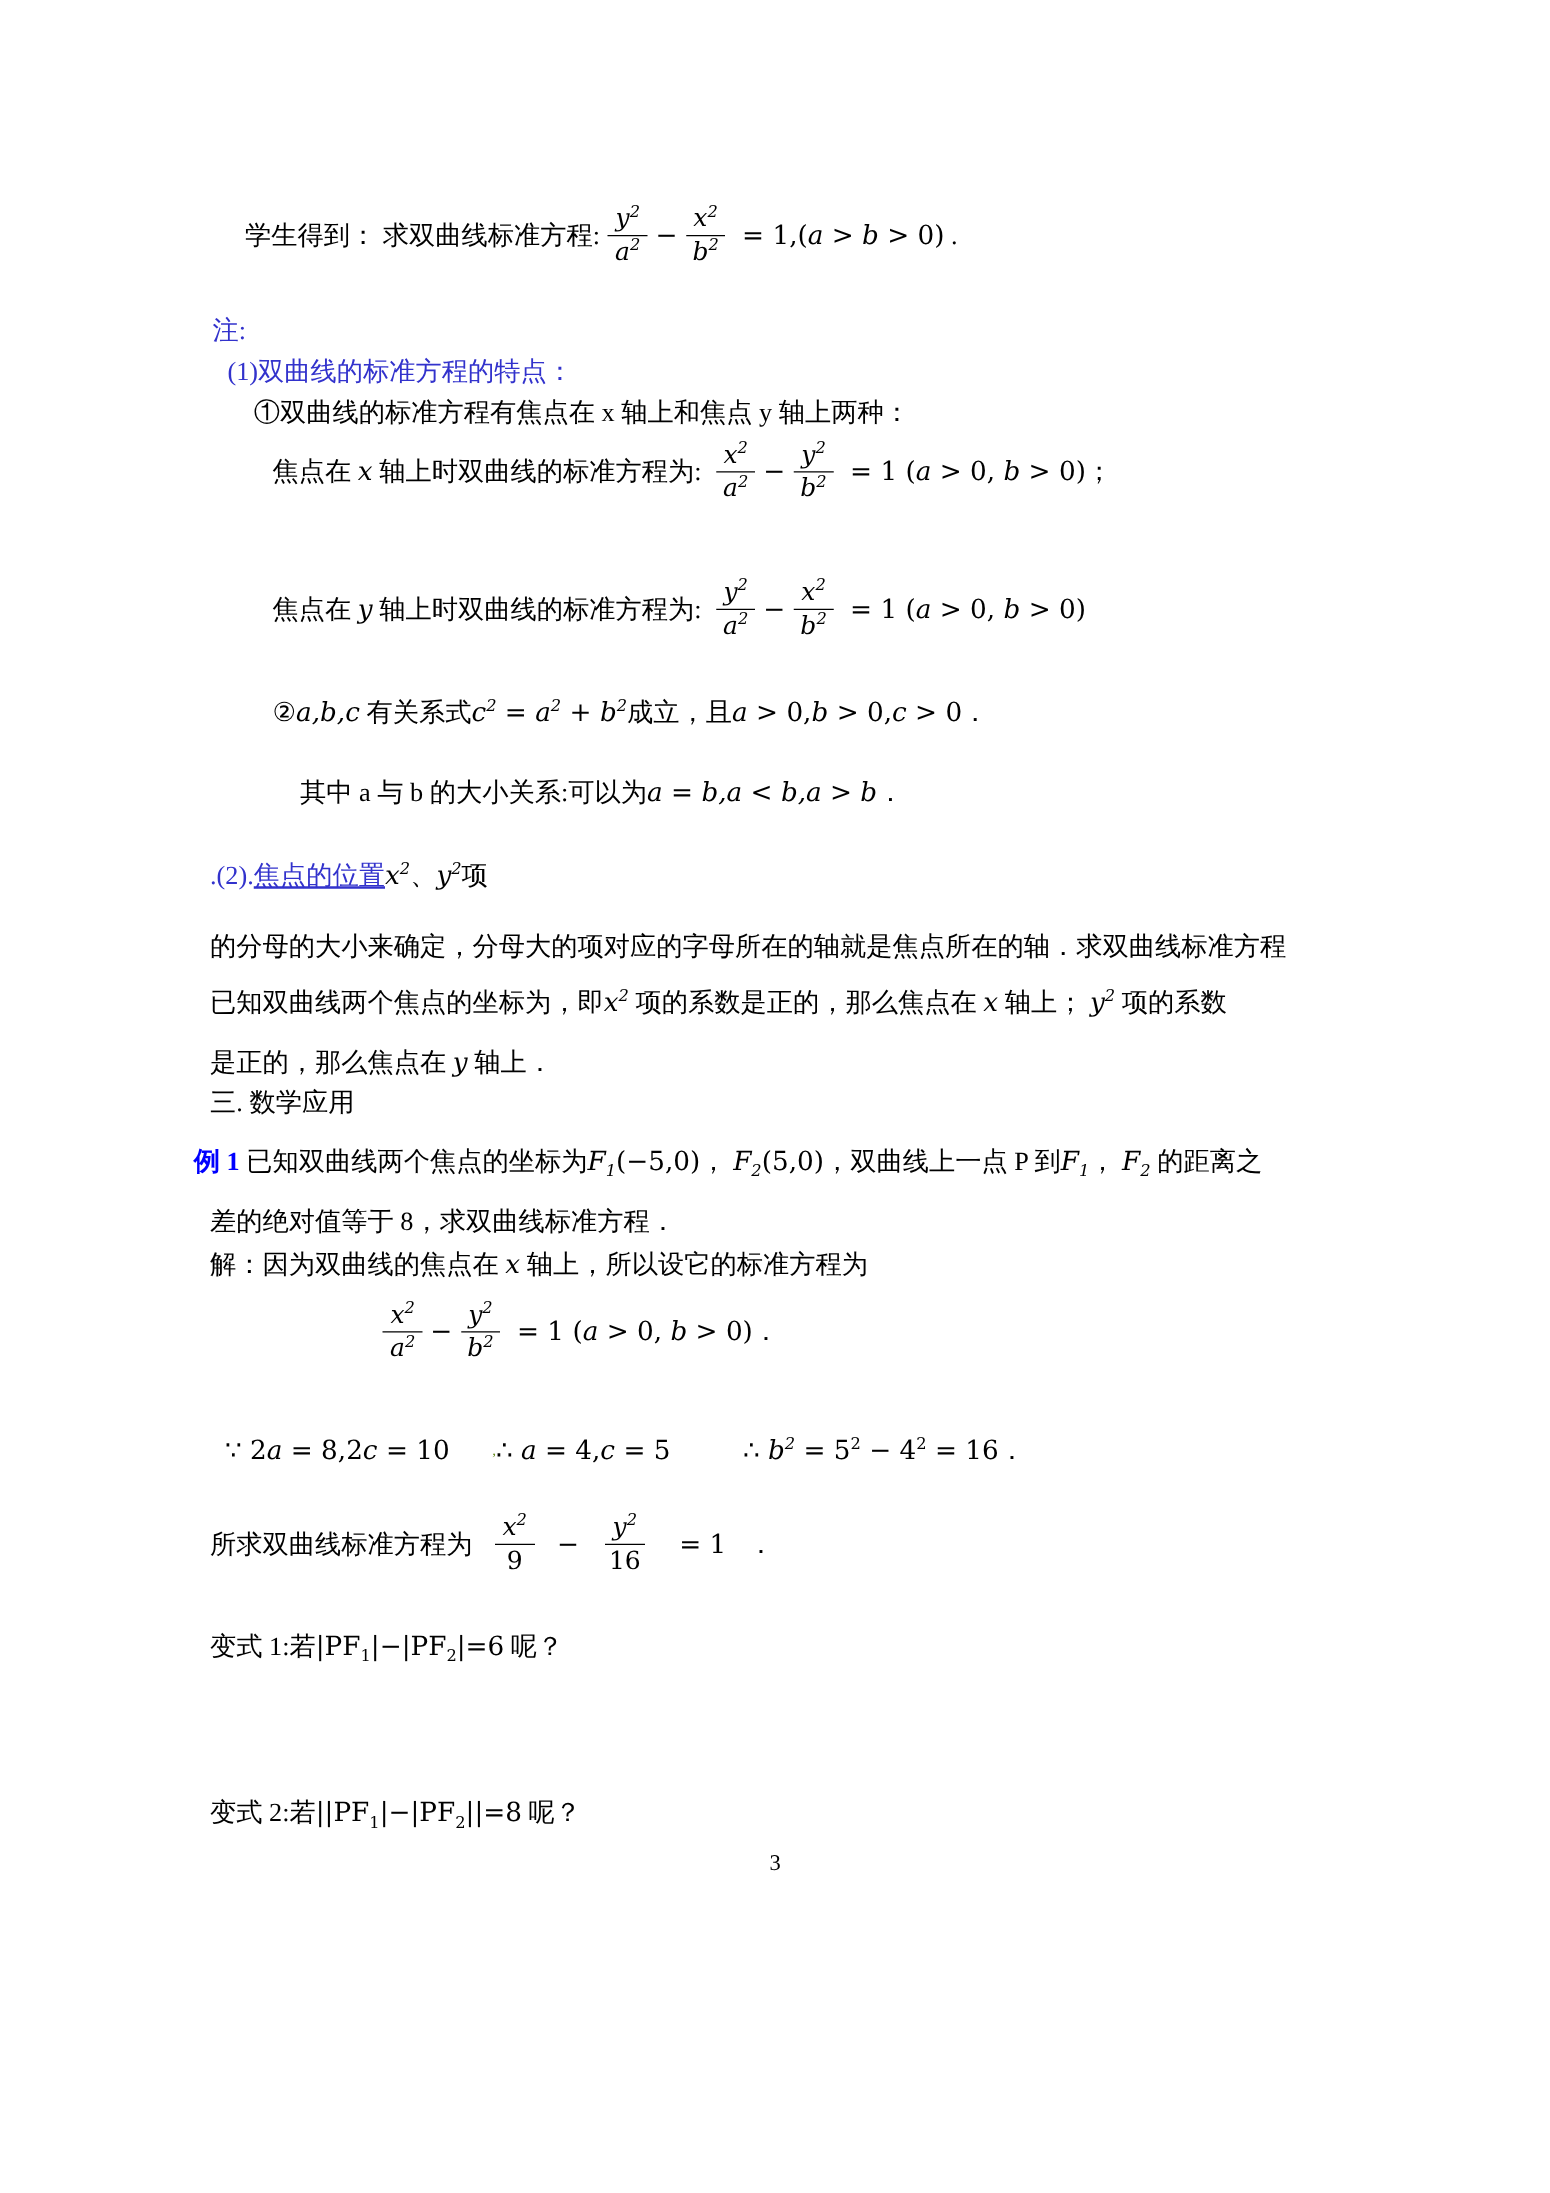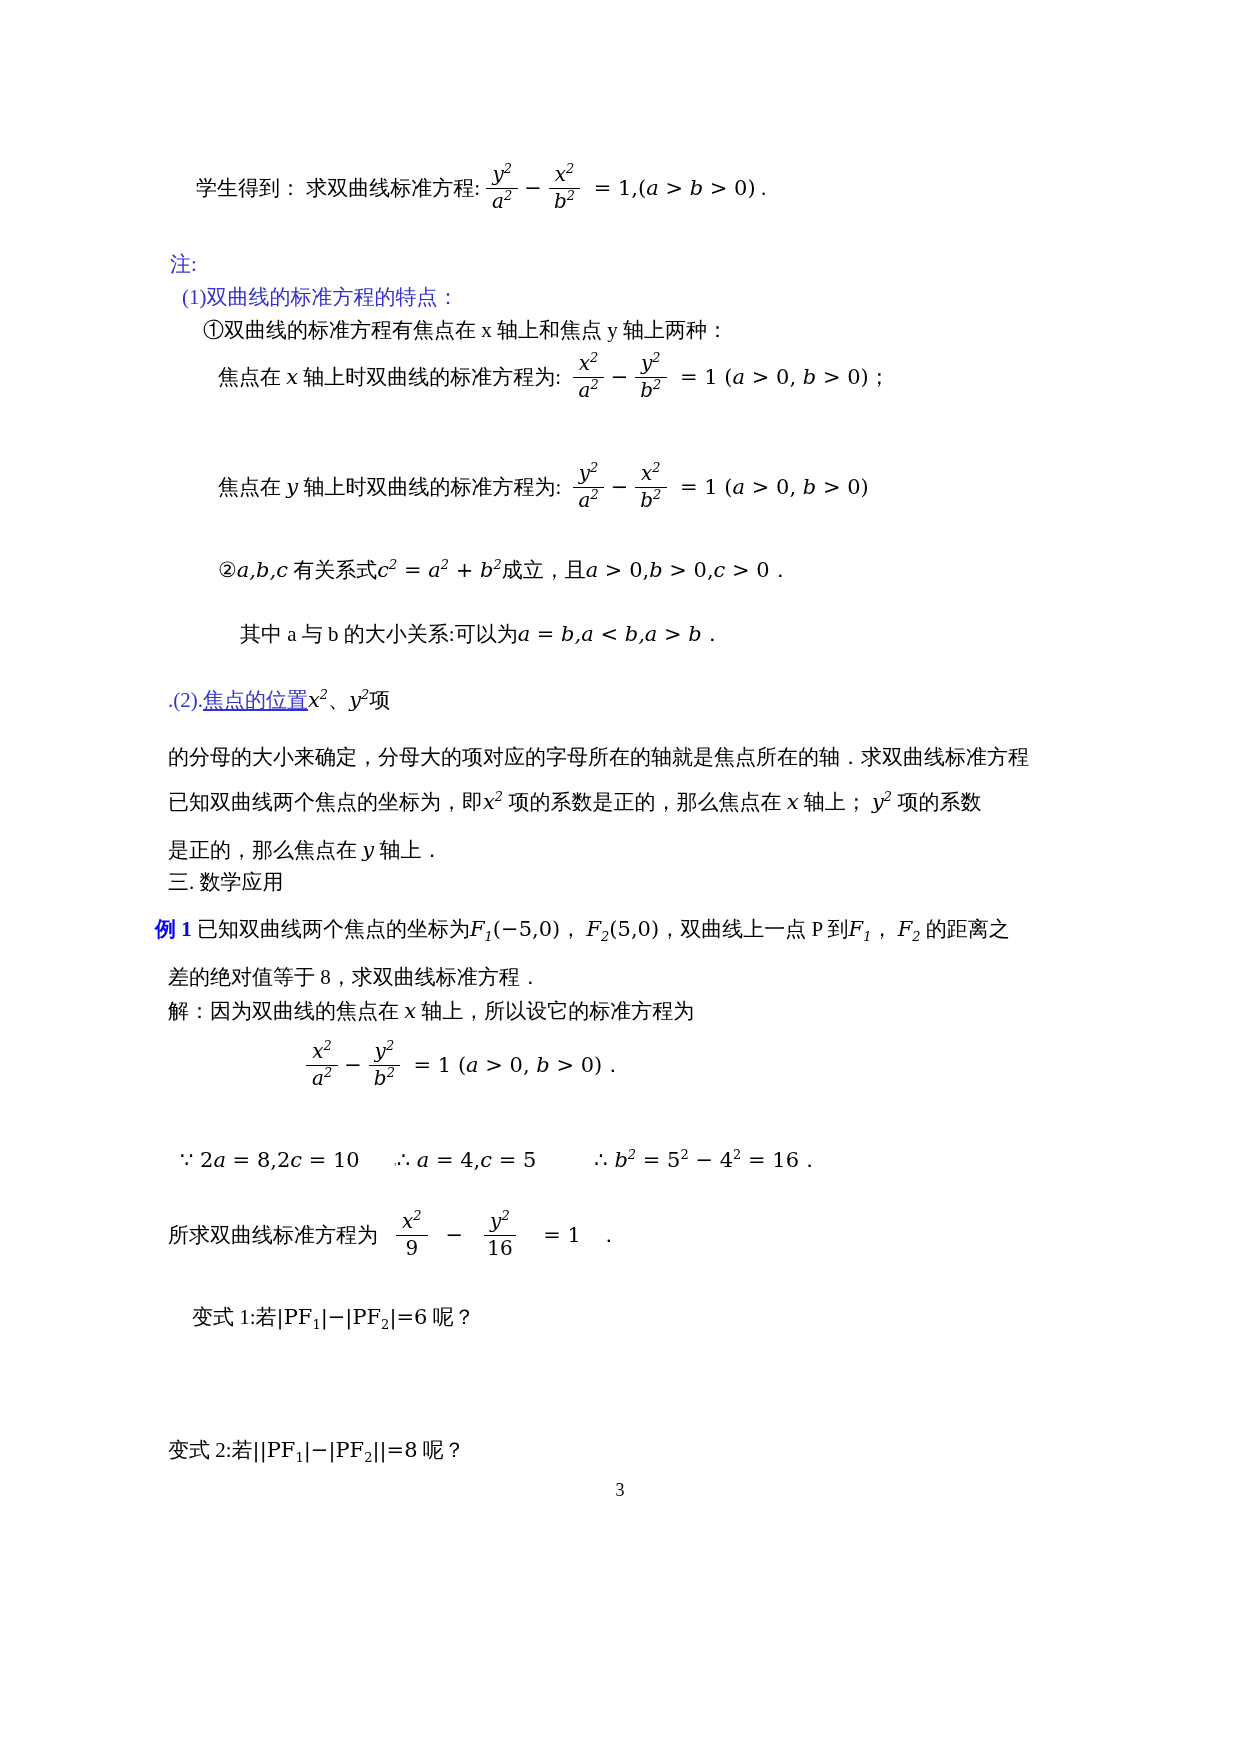--- a/index.html
+++ b/index.html
@@ -214,21 +214,21 @@
         <span class="cjk">．</span>
       </div>
       <div class="line" style="top: 1210px; left: 168px; gap: 12px;">
         <span class="cjk">所求双曲线标准方程为</span>
         <span class="frac"><span class="fnum"><span class="mi">x<sup>2</sup></span></span><span class="fden"><span class="mr">9</span></span></span>
         <span class="mr">−</span>
         <span class="frac"><span class="fnum"><span class="mi">y<sup>2</sup></span></span><span class="fden"><span class="mr">16</span></span></span>
         <span class="mr"> = 1</span>
         <span class="cjk"> ．</span>
       </div>
-      <div class="line" style="top: 1303px; left: 168px; margin-left: 24px;">
+      <div class="line" style="top: 1303px; left: 168px;">
         <span class="cjk">变式 1:若</span>
         <span class="mr">|PF<sub>1</sub></span>
         <span class="mr">|−|PF<sub>2</sub></span>
         <span class="mr">|=6</span>
         <span class="cjk"> 呢？</span>
       </div>
       <div class="line" style="top: 1436px; left: 168px; justify-content: flex-end;">
         <span class="cjk">变式 2:若</span>
         <span class="mr">||PF<sub>1</sub></span>
         <span class="mr">|−|PF<sub>2</sub></span>

